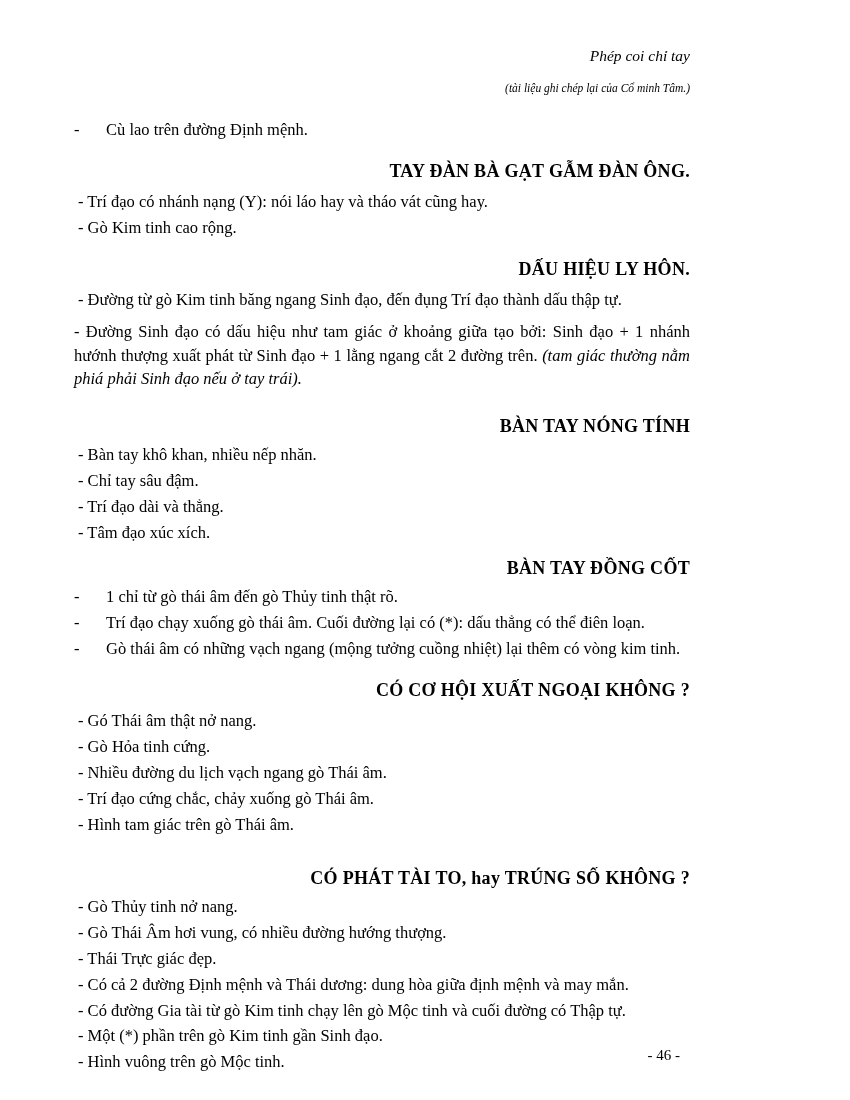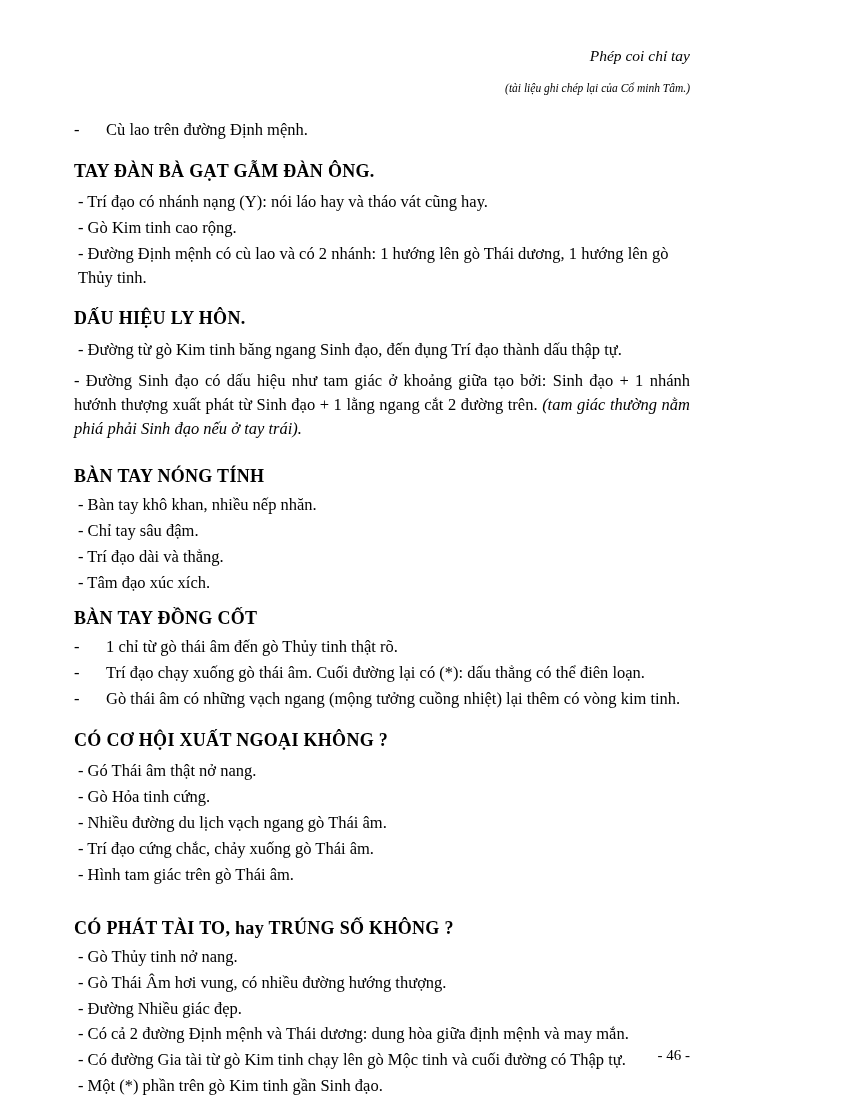--- a/index.html
+++ b/index.html
@@ -60,38 +60,38 @@
   }
   .para {
     display: block;
     margin: 8px 0 2px 0;
     text-align: justify;
   }
   .para .ital {
     font-style: italic;
   }
   h2.sec {
-    text-align: left;
+    text-align: right;
     font-weight: bold;
     font-size: 18px;
     margin: 0;
     padding: 0;
     letter-spacing: 0.3px;
   }
   .sec-wrap {
     margin: 16px 0 6px 0;
   }
   .sec-wrap.tight {
     margin: 10px 0 4px 0;
   }
   .gap-small { height: 10px; }
   .gap-med { height: 16px; }
   .pagenum {
     position: absolute;
-    right: 74px;
+    right: 84px;
     bottom: 36px;
     font-size: 15px;
   }
 </style>
 </head>
 <body>
 
 <div class="page">
 
   <div class="header">
@@ -104,21 +104,20 @@
     <div class="dash-item">
       <span class="dash">-</span>
       <span>Cù lao trên đường Định mệnh.</span>
     </div>
 
     <div class="sec-wrap">
       <h2 class="sec">TAY ĐÀN BÀ GẠT GẪM  ĐÀN ÔNG.</h2>
     </div>
     <span class="line">- Trí đạo có nhánh nạng (Y): nói láo hay và tháo vát cũng hay.</span>
     <span class="line">- Gò Kim tinh cao rộng.</span>
-    <span class="line">- Đường Định mệnh có cù lao và có 2 nhánh: 1 hướng lên gò Thái dương, 1 hướng lên gò Thủy tinh.</span>
 
     <div class="sec-wrap">
       <h2 class="sec">DẤU HIỆU LY HÔN.</h2>
     </div>
     <span class="line">- Đường từ gò Kim tinh băng ngang Sinh đạo, đến đụng Trí đạo thành dấu thập tự.</span>
     <span class="para"><span>- Đường Sinh đạo có dấu hiệu như tam giác ở khoảng giữa tạo bởi: Sinh đạo + 1 nhánh hướnh thượng xuất phát từ Sinh đạo + 1 lằng ngang cắt 2 đường trên. </span><span class="ital">(tam giác thường nằm phiá phải Sinh đạo nếu ở tay trái).</span></span>
 
     <div class="gap-small"></div>
 
     <div class="sec-wrap tight">
@@ -154,21 +153,21 @@
     <span class="line">- Trí đạo cứng chắc, chảy xuống gò Thái âm.</span>
     <span class="line">- Hình tam giác trên gò Thái âm.</span>
 
     <div class="gap-med"></div>
 
     <div class="sec-wrap tight">
       <h2 class="sec">CÓ PHÁT TÀI TO, hay TRÚNG SỐ  KHÔNG ?</h2>
     </div>
     <span class="line">- Gò Thủy tinh nở nang.</span>
     <span class="line">- Gò Thái Âm hơi vung, có nhiều đường hướng thượng.</span>
-    <span class="line">- Đường Nhiều giác đẹp.</span>
+    <span class="line">- Thái Trực giác đẹp.</span>
     <span class="line">- Có cả 2 đường Định mệnh và Thái dương: dung hòa giữa định mệnh và may mắn.</span>
     <span class="line">- Có đường Gia tài từ gò Kim tinh chạy lên gò Mộc tinh và cuối đường có Thập tự.</span>
     <span class="line">- Một (*) phần trên gò Kim tinh gần Sinh đạo.</span>
     <span class="line">- Hình vuông trên gò Mộc tinh.</span>
 
   </div>
 
   <div class="pagenum">- 46 -</div>
 
 </div>

